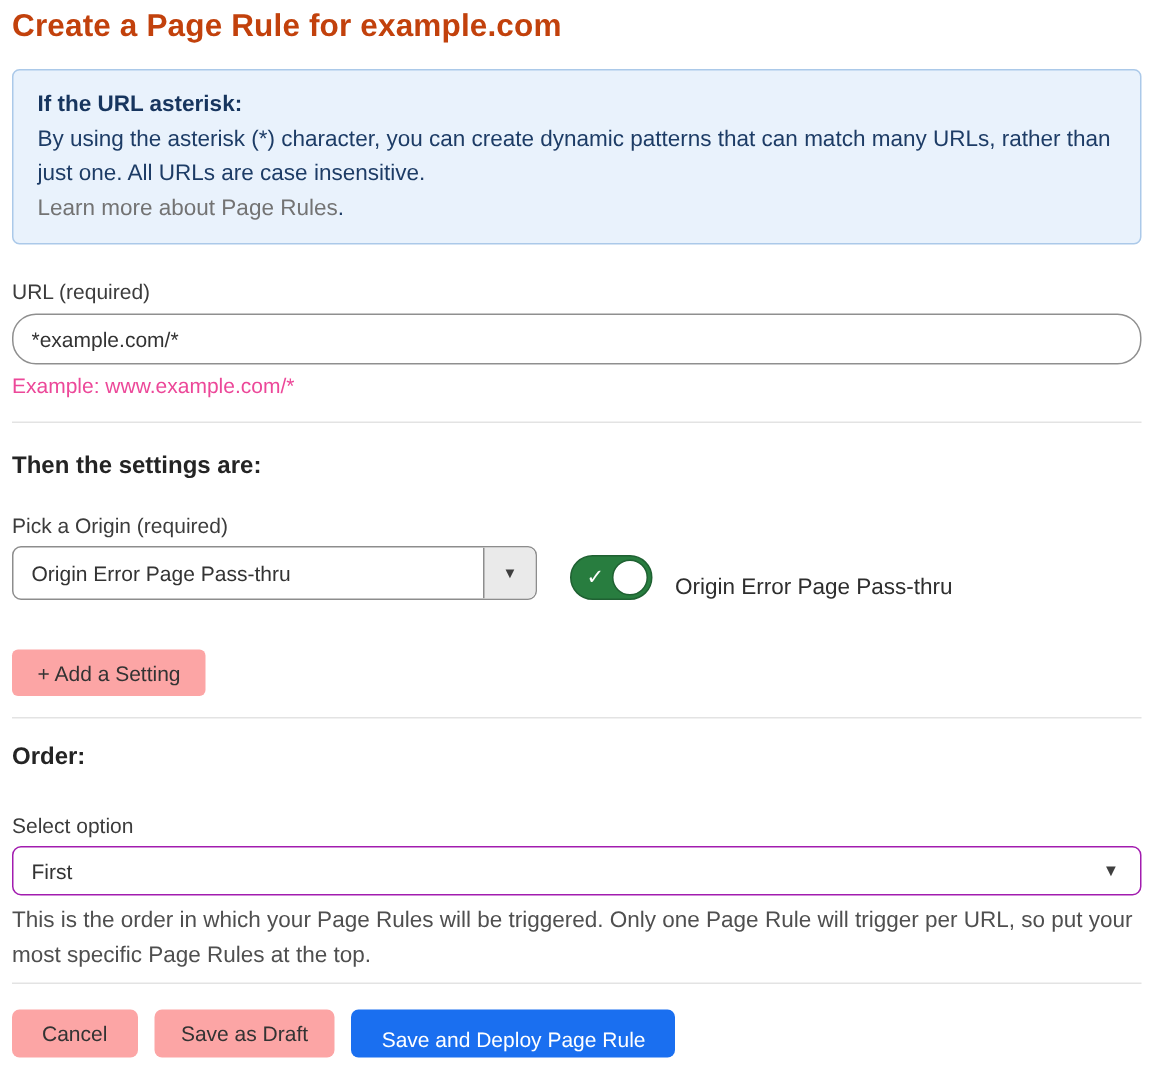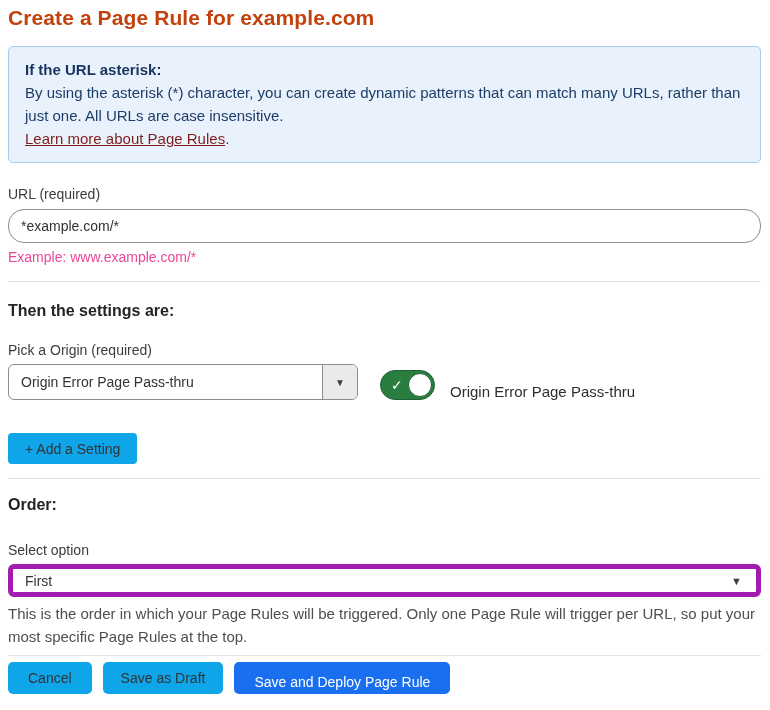--- a/index.html
+++ b/index.html
@@ -30,22 +30,21 @@
     color: #1d3c66;
     font-size: 15px;
     line-height: 23px;
   }
   .info-box .info-heading {
     font-weight: 700;
     font-size: 15px;
     color: #17355e;
   }
   .info-box a.info-link {
-    color: #7f1d1d;
-    text-decoration: underline;
+    color: #737373;
     cursor: pointer;
   }
   .info-box .info-link-suffix { color: #1d3c66; }
 
   .field-label {
     font-size: 14px;
     color: #3c3c3c;
     display: block;
   }
   .mt-url-label { margin-top: 23px; }
@@ -156,39 +155,39 @@
     font-size: 15px;
     color: #2e2e2e;
   }
 
   .btn {
     font-family: "Liberation Sans", sans-serif;
     border: none;
     border-radius: 5px;
     font-size: 14px;
     color: #333333;
-    background: #0ea5e9;
+    background: #fca5a5;
     cursor: pointer;
     height: 32px;
   }
   .add-setting-btn {
     margin-top: 33px;
     height: 31px;
     padding: 0 17px;
     border-radius: 4px;
   }
   .mt-order-heading { margin-top: 17px; }
   .mt-select-label { margin-top: 28px; }
 
   .select-wrap {
     margin-top: 6px;
     position: relative;
     width: 100%;
     height: 33px;
-    border: 5px solid #a21caf;
+    border: 1px solid #a21caf;
     border-radius: 6px;
     background: #ffffff;
     display: flex;
     align-items: center;
     padding: 0 12px;
     font-size: 14px;
     color: #333333;
     cursor: pointer;
   }
   .select-arrow {
@@ -200,21 +199,21 @@
     color: #3f3f3f;
   }
   .order-helper {
     margin-top: 5px;
     font-size: 15px;
     line-height: 23px;
     color: #4f4f4f;
   }
 
   .footer-actions {
-    margin-top: 6px;
+    margin-top: 17px;
     display: flex;
     align-items: center;
     gap: 11px;
   }
   .cancel-btn { padding: 0 20px; }
   .save-draft-btn { padding: 0 18px; }
   .save-deploy-btn {
     background: #1a6ff0;
     color: #ffffff;
     padding: 12px 20px;

